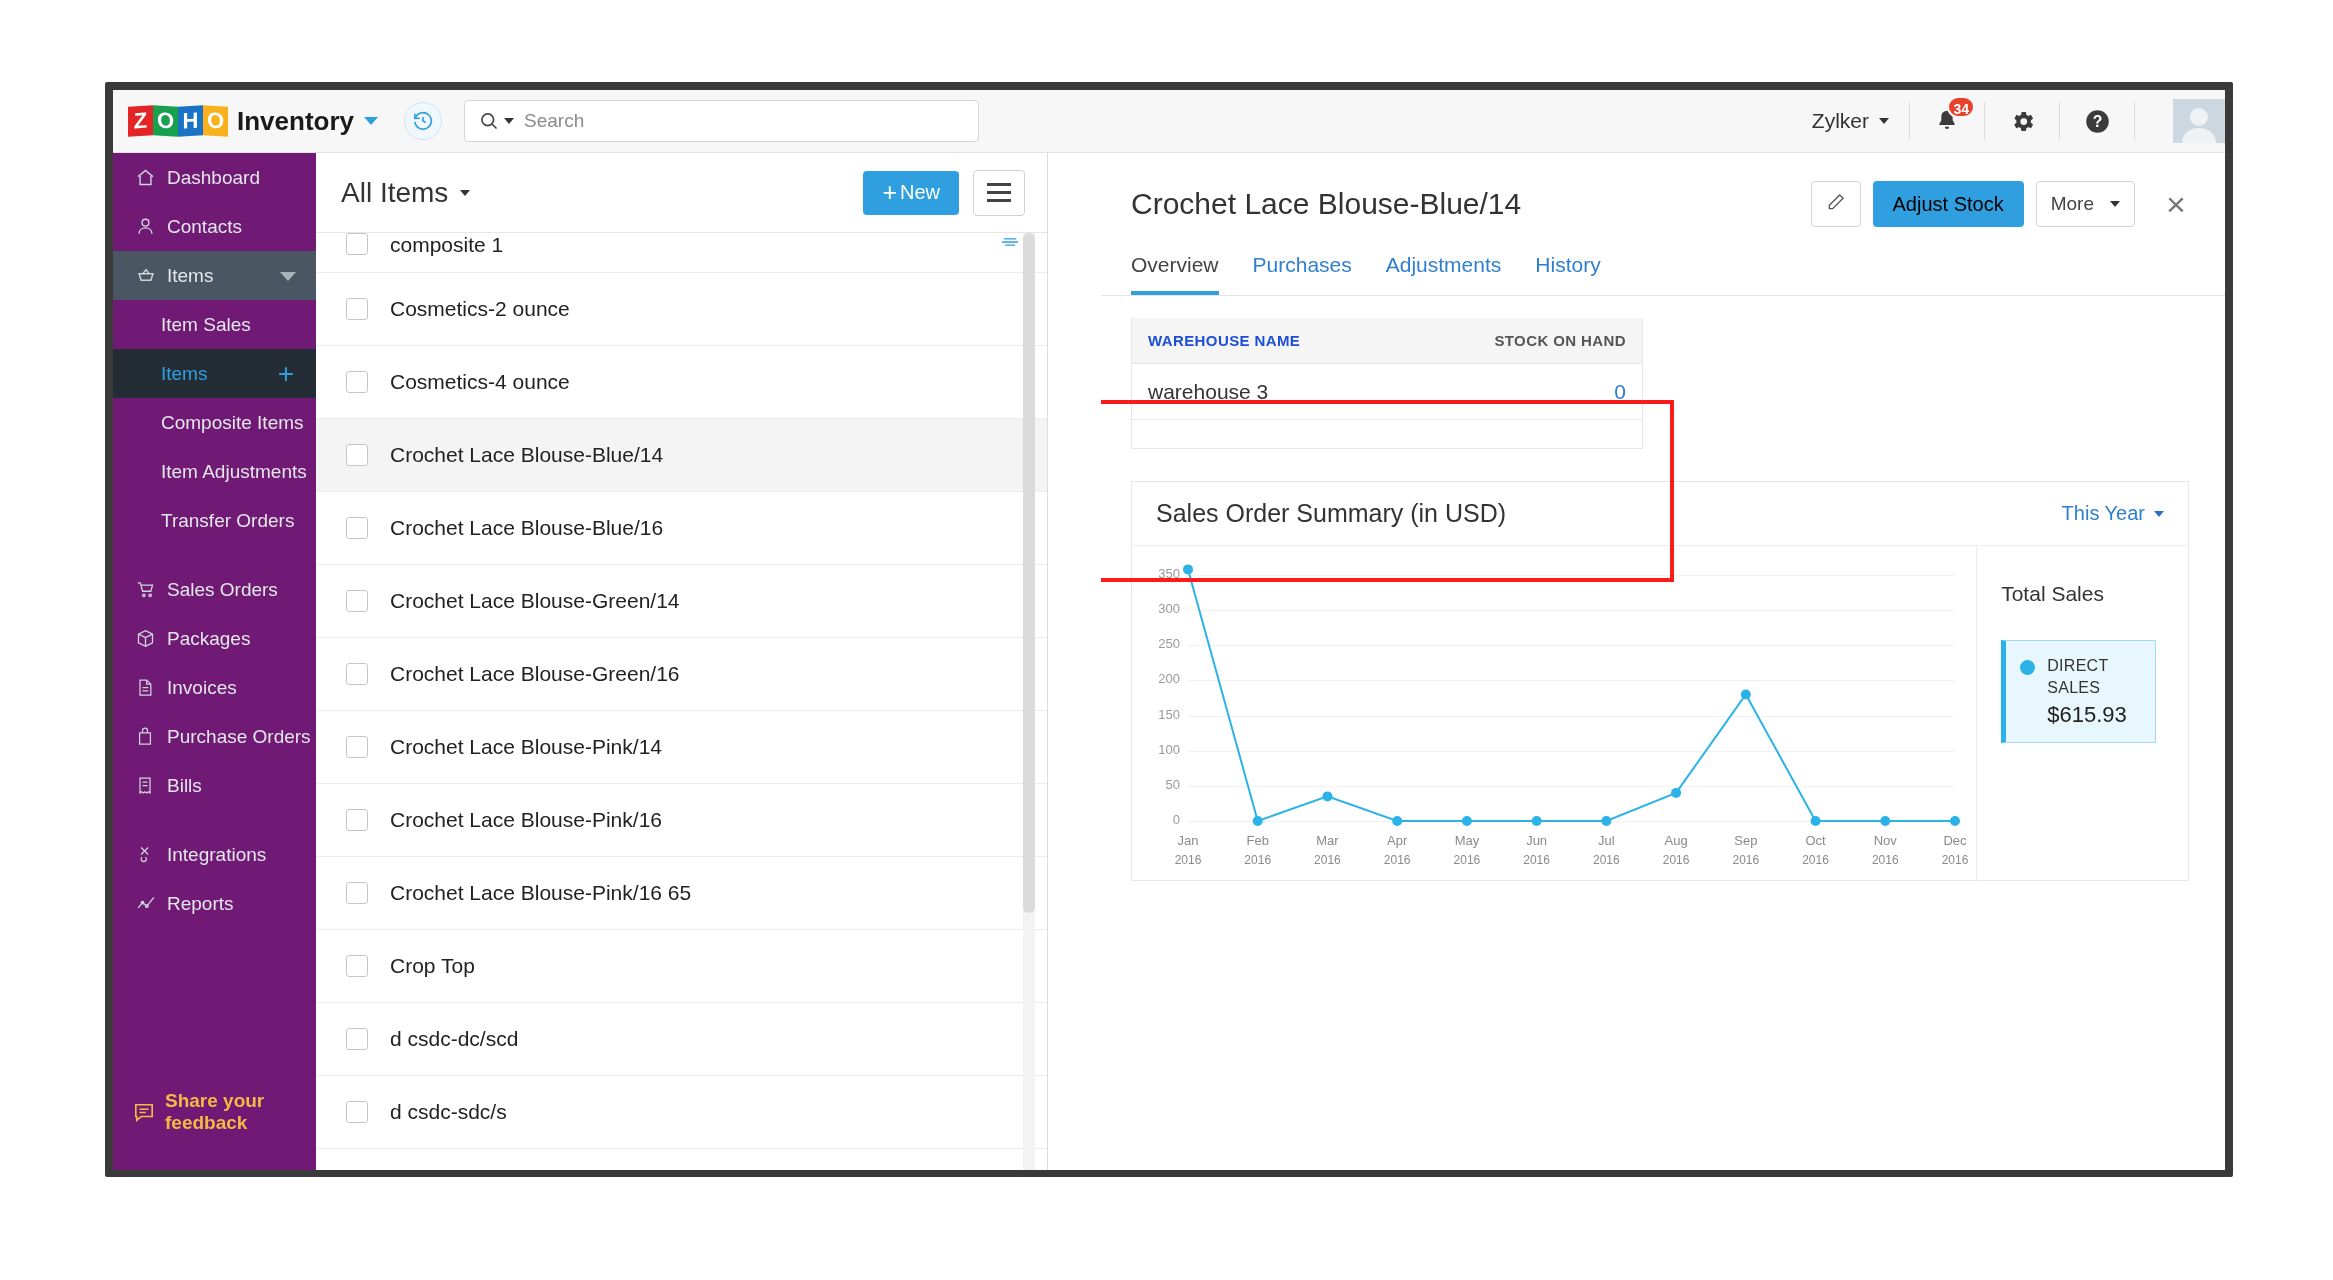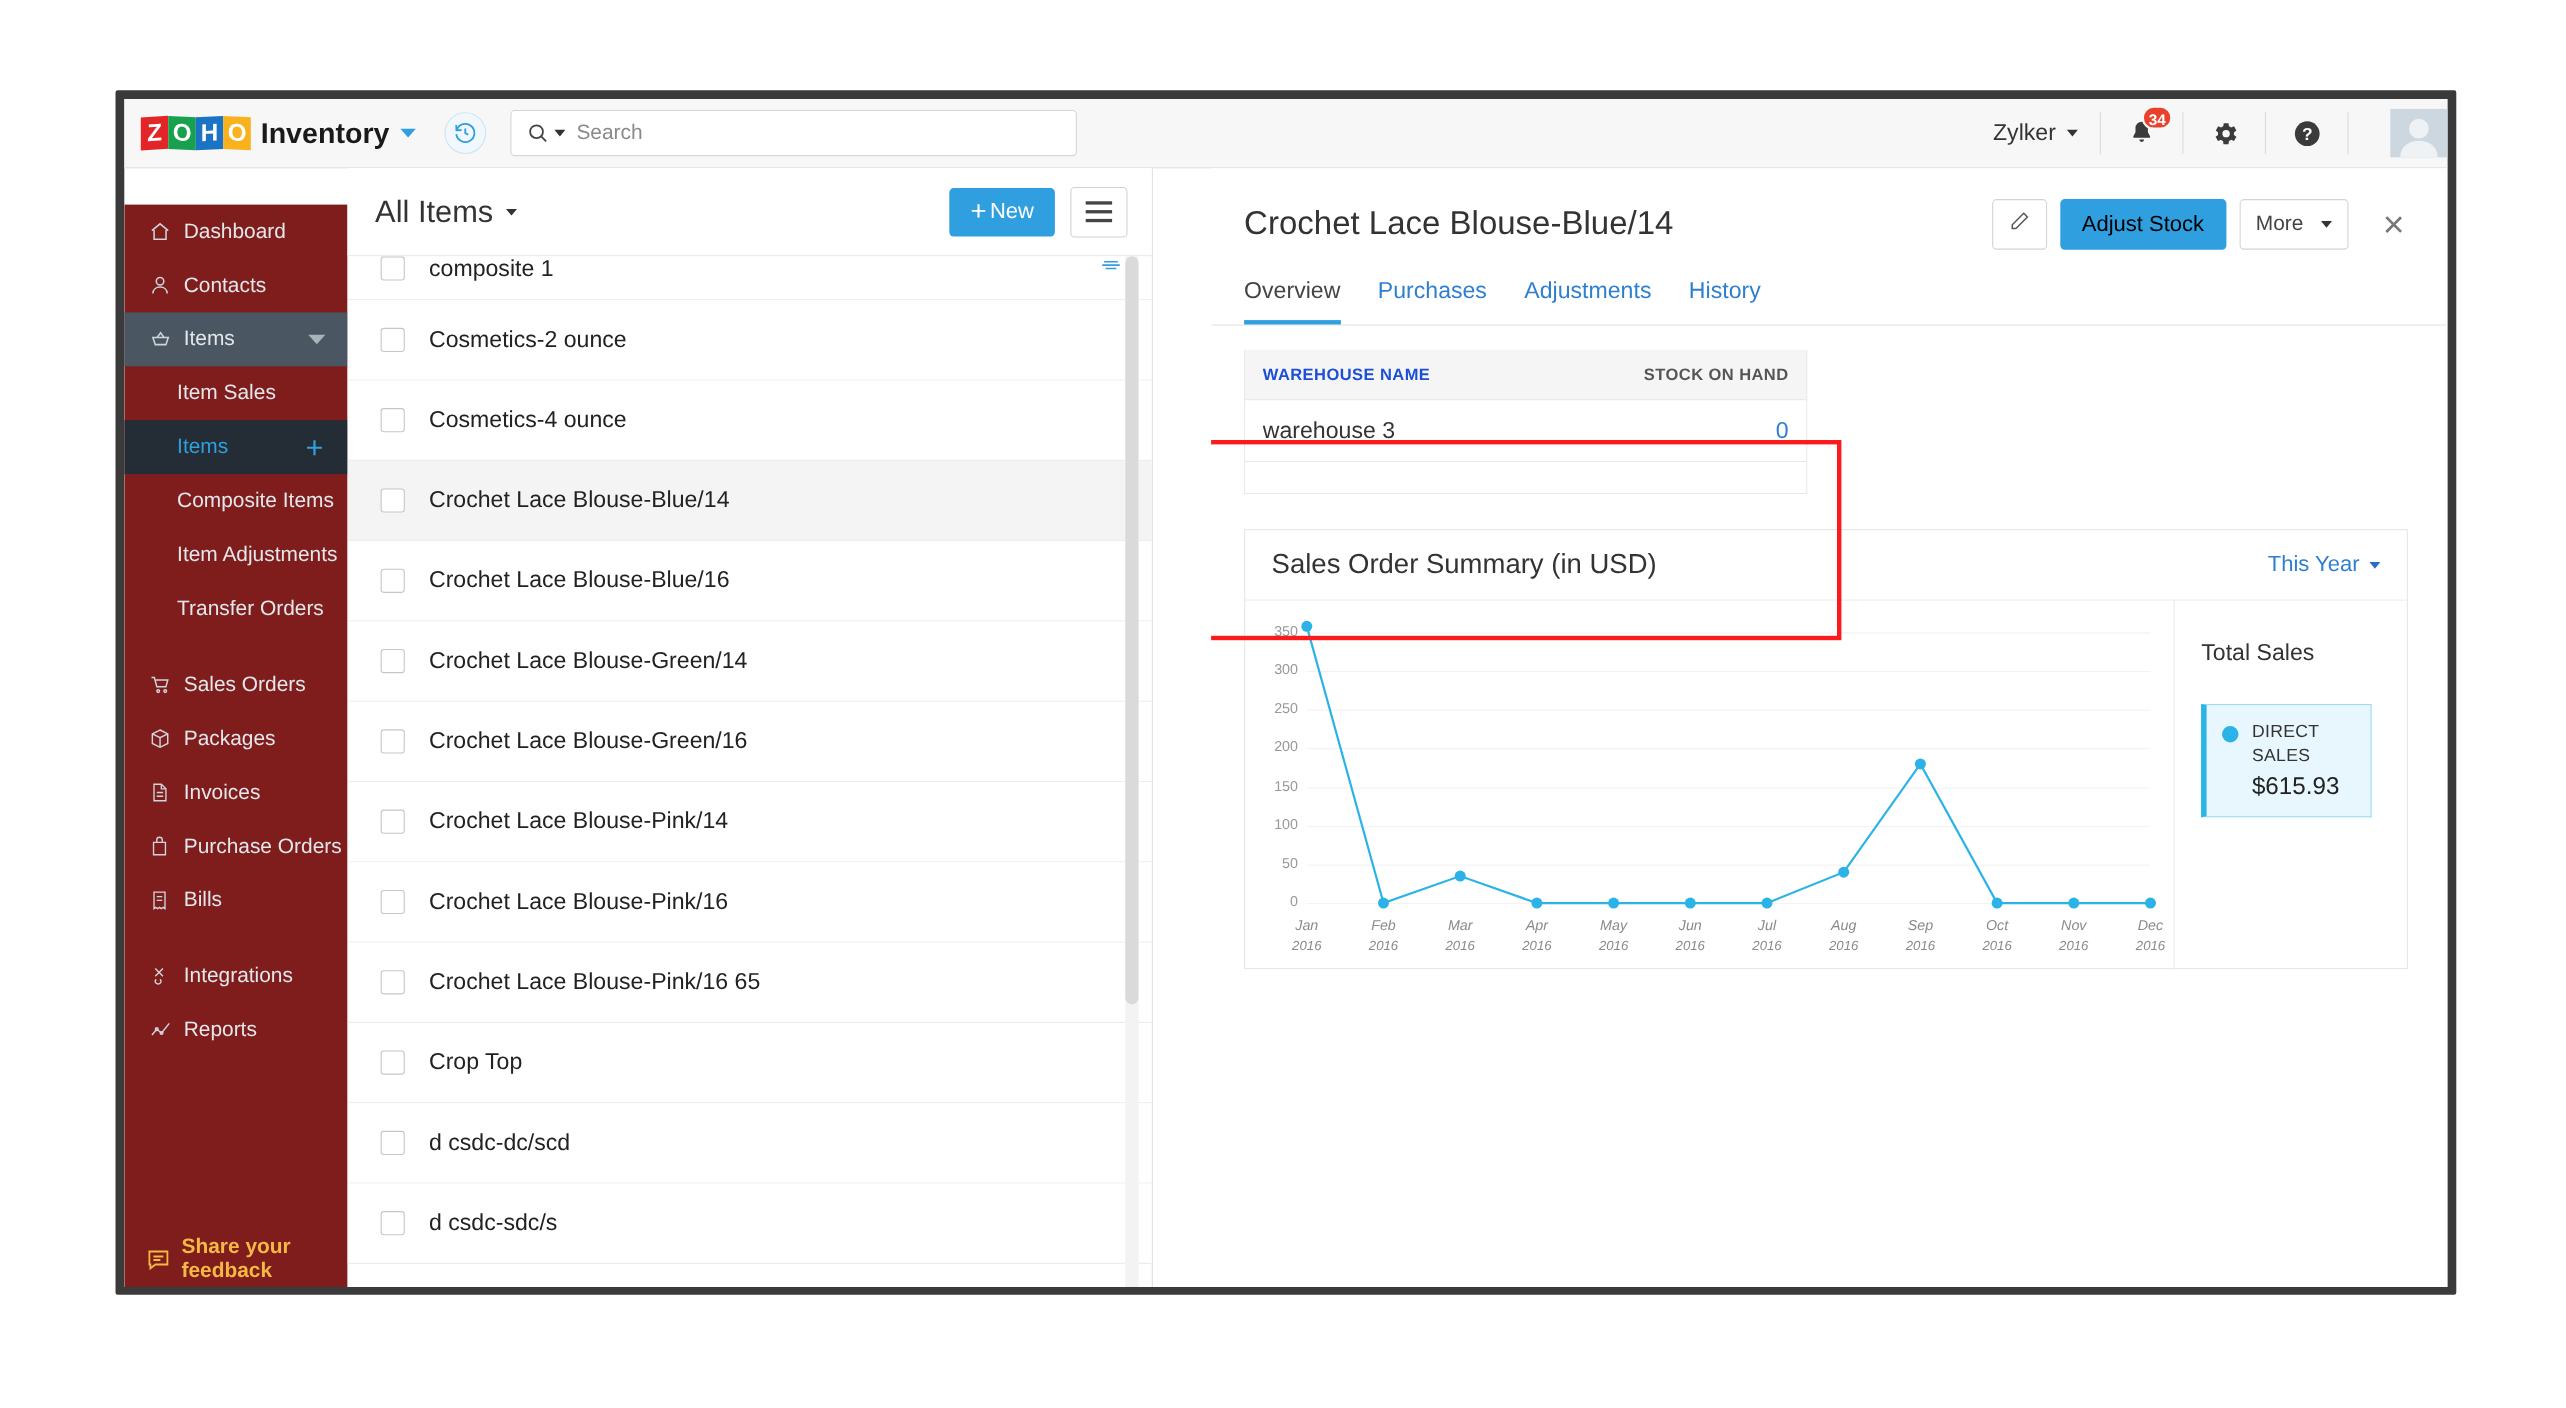--- a/index.html
+++ b/index.html
@@ -82,21 +82,21 @@
     border-radius: 11px; min-width: 27px; height: 22px; line-height: 22px;
     text-align: center; padding: 0 4px; border: 2px solid #f7f7f7;
   }
   #avatar {
     width: 52px; height: 44px; background: #ccd7e0; margin-left: 18px;
     display: flex; align-items: flex-end; justify-content: center; overflow: hidden;
   }
   
   #sidebar {
     position: absolute; left: 0; top: 63px;
-    width: 203px; height: 1017px; background: #7f1d1d; margin-top: 33px;
+    width: 203px; height: 1017px; background: #701a75;
   }
   .nav-item {
     display: flex; align-items: center; height: 49px;
     padding-left: 22px; color: #e3e7ea; font-size: 19px; position: relative;
   }
   .nav-item .ni-icon { width: 26px; display: flex; align-items: center; color: #cfd5da; }
   .nav-item .ni-label { margin-left: 6px; }
   .nav-item.expanded { background: #4a5661; }
   .sub-item {
     display: flex; align-items: center; height: 49px;
@@ -240,21 +240,21 @@
                 flex: none; margin-top: 5px; }
   #legend-label { font-size: 16px; color: #333; line-height: 1.35; letter-spacing: .3px; }
   #legend-amount { font-size: 22px; color: #222; margin-top: 4px; }
   .tick-y {
     position: absolute; font-size: 13px; color: #999; text-align: right;
     width: 40px;
   }
   .gridline { position: absolute; height: 1px; background: #f2f2f2; }
   .tick-x {
     position: absolute; font-size: 13px; color: #8a8a8a; text-align: center;
-    width: 54px; line-height: 1.5; font-style: italic;
+    width: 54px; line-height: 1.5;
   }
   .tick-x .yr { font-size: 12px; display: block; }
 </style>
 </head>
 <body>
 
 <div id="window-frame"></div>
 
 <div id="window-inner">
 

